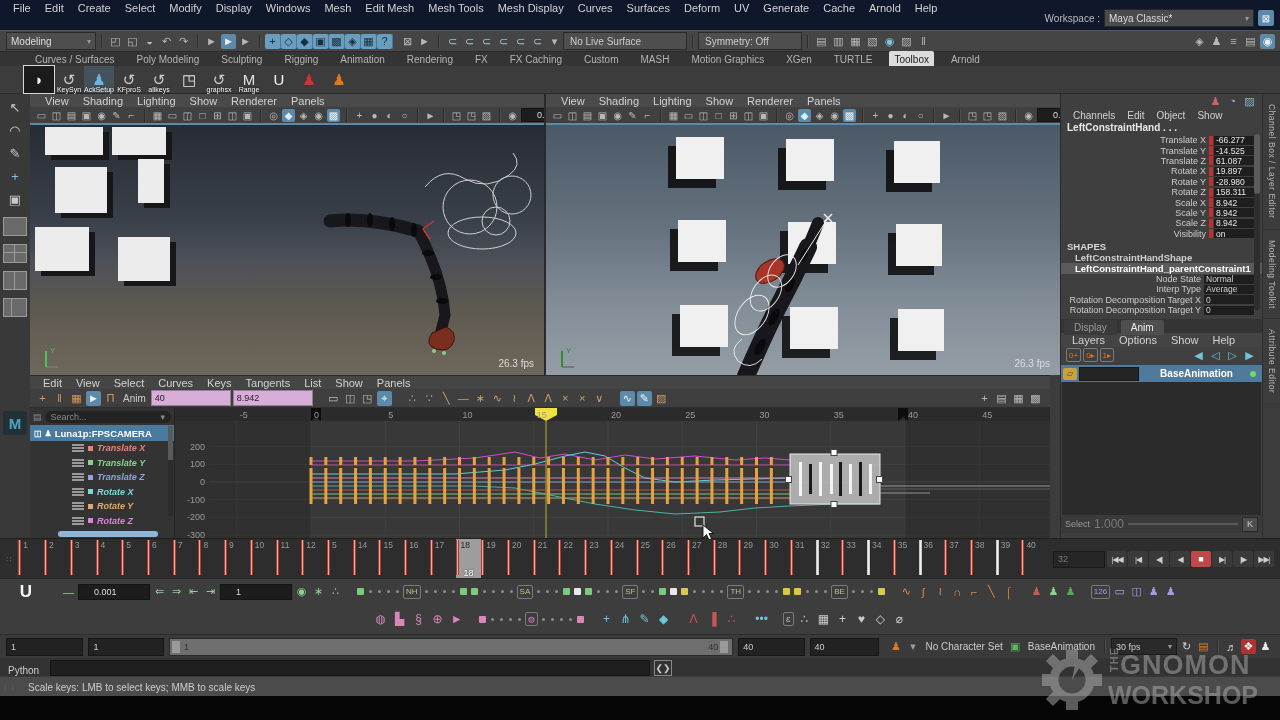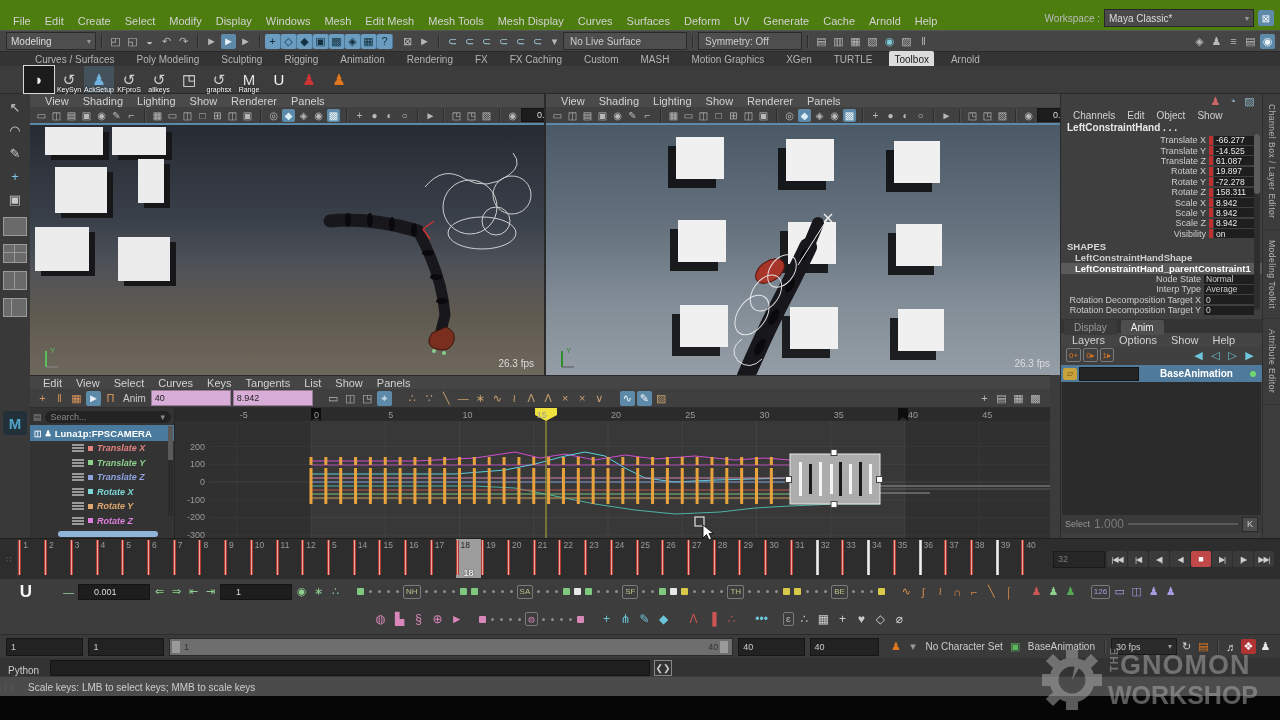--- a/index.html
+++ b/index.html
@@ -19,21 +19,21 @@
   .it[data-k="pfield"]{background:#d8aed8;border:1px solid #9a7a9a;width:72px;height:14px;justify-content:flex-start;padding:0 3px;font-size:9px;color:#222}
   .it[data-k="ddfield"]{background:#2a2a2a;border:1px solid #1a1a1a;width:56px;height:15px;justify-content:space-between;padding:0 4px;font-size:9px;color:#ccc}
   .it[data-k="ddfield"]::after{content:"▾";color:#999;font-size:8px}
   .it[data-k="sep"]{width:1px;height:13px;background:#2c2c2c;margin:0 5px;box-shadow:1px 0 0 #4e4e4e}
   .it[data-k="gap"]{width:9px}
   .it[data-k="u"]{font-weight:bold;font-size:17px;color:#f5f5f5;width:22px}
   .it[data-k="text"]{font-size:10px;color:#ccc;margin:0 4px}
   .it[data-k="tab"]{font-size:10px;color:#b4b4b4;margin:0 6px;padding:1px 5px;border-radius:2px 2px 0 0}
   .it[data-k="tab"].on{background:#dcdcdc;color:#1a1a1a}
   
-  #menubar{left:0;top:0;width:1280px;height:30px;background:#4d7c0f;display:flex;align-items:flex-end;padding:0 0 2px 6px;box-sizing:border-box}
+  #menubar{left:0;top:0;width:1280px;height:30px;background:#0f172a;display:flex;align-items:flex-start;padding:0 0 2px 6px;box-sizing:border-box}
   #workspace{position:absolute;right:6px;top:9px;display:flex;align-items:center;gap:4px}
   #workspace .wval{background:#4a4a4a;border:1px solid #272727;width:140px;height:16px;display:flex;align-items:center;justify-content:space-between;padding:0 4px;font-size:10px;color:#ddd}
   #workspace .wlock{width:16px;height:16px;background:#5d8aa8;border-radius:2px;display:flex;align-items:center;justify-content:center;color:#fff;font-size:10px}
   #statusline{left:0;top:30px;width:1280px;height:22px;background:#454545;border-top:1px solid #555;border-bottom:1px solid #2a2a2a;display:flex;align-items:center;padding-left:6px;box-sizing:border-box}
   .modefield{background:#4e4e4e;border:1px solid #2a2a2a;width:80px;height:16px;display:flex;align-items:center;justify-content:space-between;padding:0 4px;font-size:10px;color:#ddd}
   .litefield{background:#4e4e4e;border:1px solid #2a2a2a;height:16px;display:flex;align-items:center;padding:0 6px;font-size:10px;color:#ccc}
   .bluebg .it[data-k="glyph"]{background:#6b9dc0;color:#12303f;margin:0;border-right:1px solid #4a7a9a}
   #shelftabs{left:0;top:52px;width:1280px;height:14px;background:#343434;display:flex;align-items:center;padding-left:24px;box-sizing:border-box}
   #shelfrow{left:0;top:66px;width:1280px;height:28px;background:#3c3c3c;border-bottom:1px solid #2a2a2a;display:flex;align-items:flex-start;padding-left:24px;box-sizing:border-box}
   .shelf-item{width:30px;height:27px;position:relative;display:flex;align-items:center;justify-content:center;flex:none}
@@ -581,21 +581,21 @@
 
       <div class="cb-row">
         <span class="cb-lab">Rotate X</span>
         <span class="cb-red"></span>
         <span class="cb-val">19.897</span>
       </div>
 
       <div class="cb-row">
         <span class="cb-lab">Rotate Y</span>
         <span class="cb-red"></span>
-        <span class="cb-val">-72.278</span>
+        <span class="cb-val">-28.980</span>
       </div>
 
       <div class="cb-row">
         <span class="cb-lab">Rotate Z</span>
         <span class="cb-red"></span>
         <span class="cb-val">158.311</span>
       </div>
 
       <div class="cb-row">
         <span class="cb-lab">Scale X</span>

